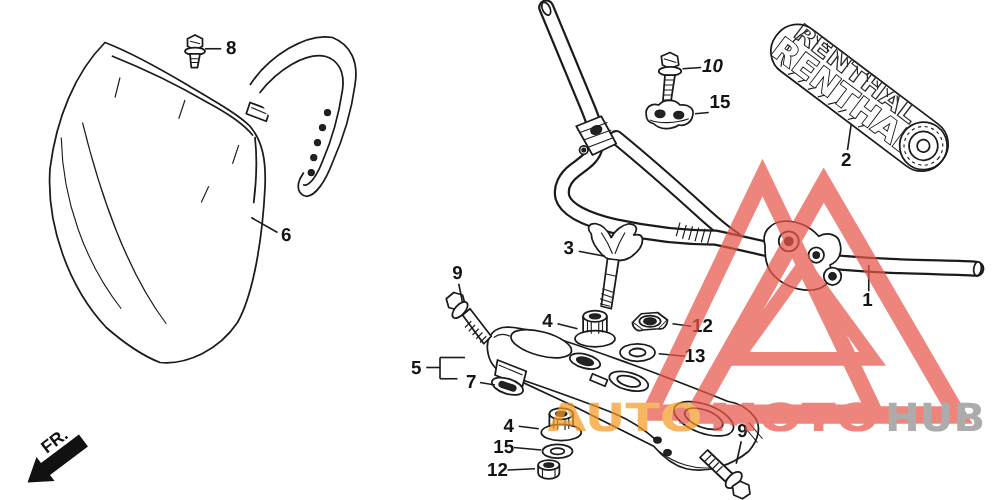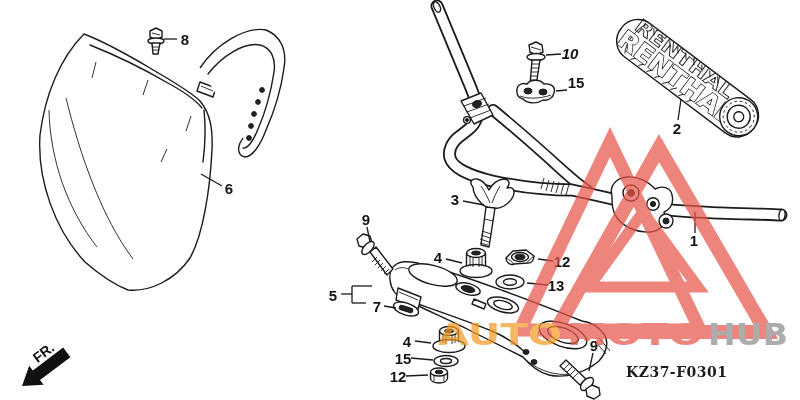--- a/index.html
+++ b/index.html
@@ -269,21 +269,20 @@
       <div class="callout" style="left: 366px; top: 219px;">9</div>
       <div class="callout" style="left: 594px; top: 345px;">9</div>
       <div class="callout" style="left: 570px; top: 53px; font-style: italic;">10</div>
       <div class="callout" style="left: 562px; top: 261px;">12</div>
       <div class="callout" style="left: 398px; top: 376px;">12</div>
       <div class="callout" style="left: 556px; top: 285px; text-align: right;">13</div>
       <div class="callout" style="left: 403px; top: 358px;">15</div>
       <div class="callout" style="left: 576px; top: 82px;">15</div>
     </div>
 
-<div id="partcode">KZ37-F0301</div>
 
 <svg id="watermark" width="800" height="400" viewBox="0 0 800 400">
   <g opacity="0.72">
     <g>
       <polygon points="610,142 520,330 700,330" fill="none" stroke-width="13" stroke="#e8574a"></polygon>
       <polygon points="659,148 555,332 766,332" fill="none" stroke-width="14" stroke="#e8574a"></polygon>
       <polygon points="643,212 589,287 698,287" fill="none" stroke-width="11" stroke="#e8574a"></polygon>
     </g>
     <g font-family="DejaVu Sans, sans-serif" font-weight="bold" font-size="31">
       <text x="438" y="345" textLength="124" lengthAdjust="spacingAndGlyphs" fill="#f49b26">AUTO</text>

